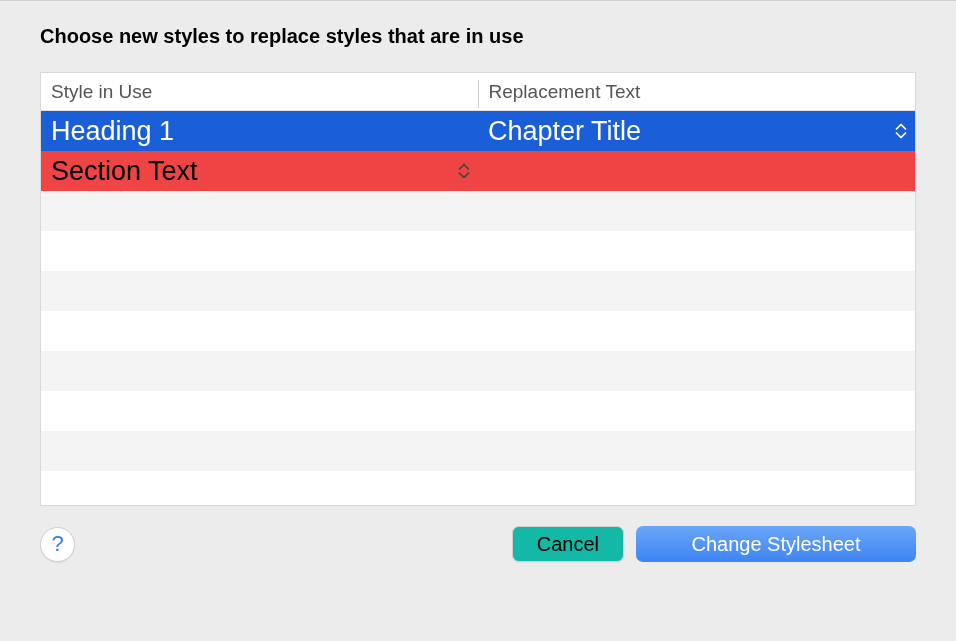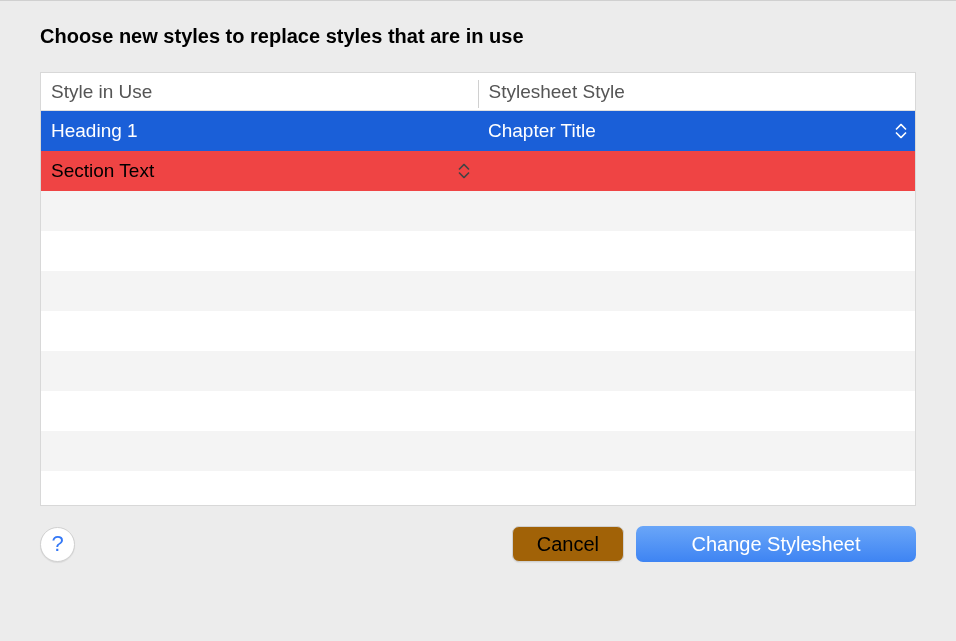--- a/index.html
+++ b/index.html
@@ -85,21 +85,21 @@
     
     .table-row.odd {
       background: #f4f4f4;
     }
     
     .table-row.even {
       background: #fff;
     }
     
     .table-cell {
-      font-size: 19px;
+      font-size: 27px;
       padding: 0 10px;
       font-weight: 400;
       display: flex;
       align-items: center;
     }
     
     .table-cell.col-left {
       width: 50%;
     }
     
@@ -157,21 +157,21 @@
       border-radius: 7px;
       font-size: 20px;
       cursor: pointer;
       display: flex;
       align-items: center;
       justify-content: center;
       font-weight: 400;
     }
     
     .btn-default {
-      background: #a16207;
+      background: #14b8a6;
       border: 1px solid #d0d0d0;
       color: #000;
       box-shadow: 0 1px 1px rgba(0,0,0,0.06);
     }
     
     .btn-primary {
       background: linear-gradient(to bottom, #6aa6f8, #3e84f3);
       border: none;
       color: #fff;
       min-width: 280px;
@@ -182,21 +182,21 @@
 
 <div class="dialog-content">
 
   <h1 class="dialog-title">Choose new styles to replace styles that are in use</h1>
 
   <div class="table-container">
 
     <div class="table-header">
       <div class="table-header-cell col-left">Style in Use</div>
       <div class="header-divider"></div>
-      <div class="table-header-cell col-right">Stylesheet Style</div>
+      <div class="table-header-cell col-right">Replacement Text</div>
     </div>
 
     <div class="table-body">
 
       <div class="table-row selected">
         <div class="table-cell col-left">Heading 1</div>
         <div class="table-cell col-right">
           <span>Chapter Title</span>
           <span class="stepper-arrows">
             <svg width="12" height="7" viewBox="0 0 12 7">

